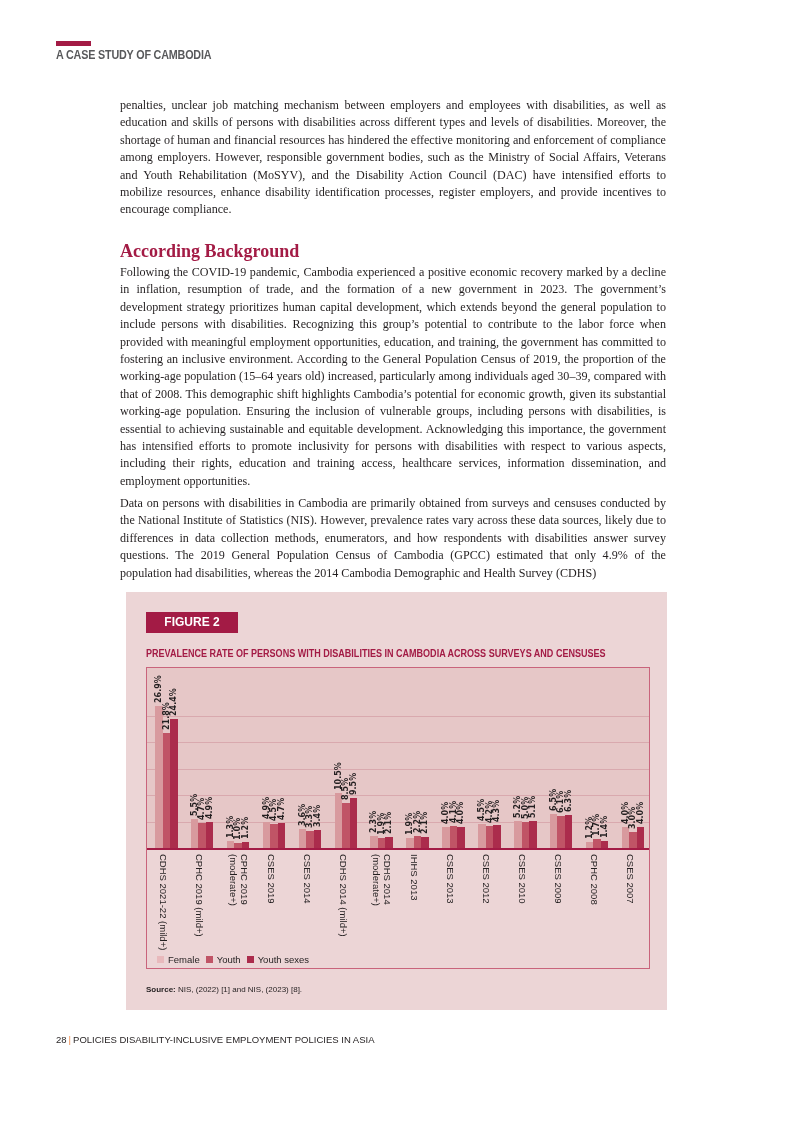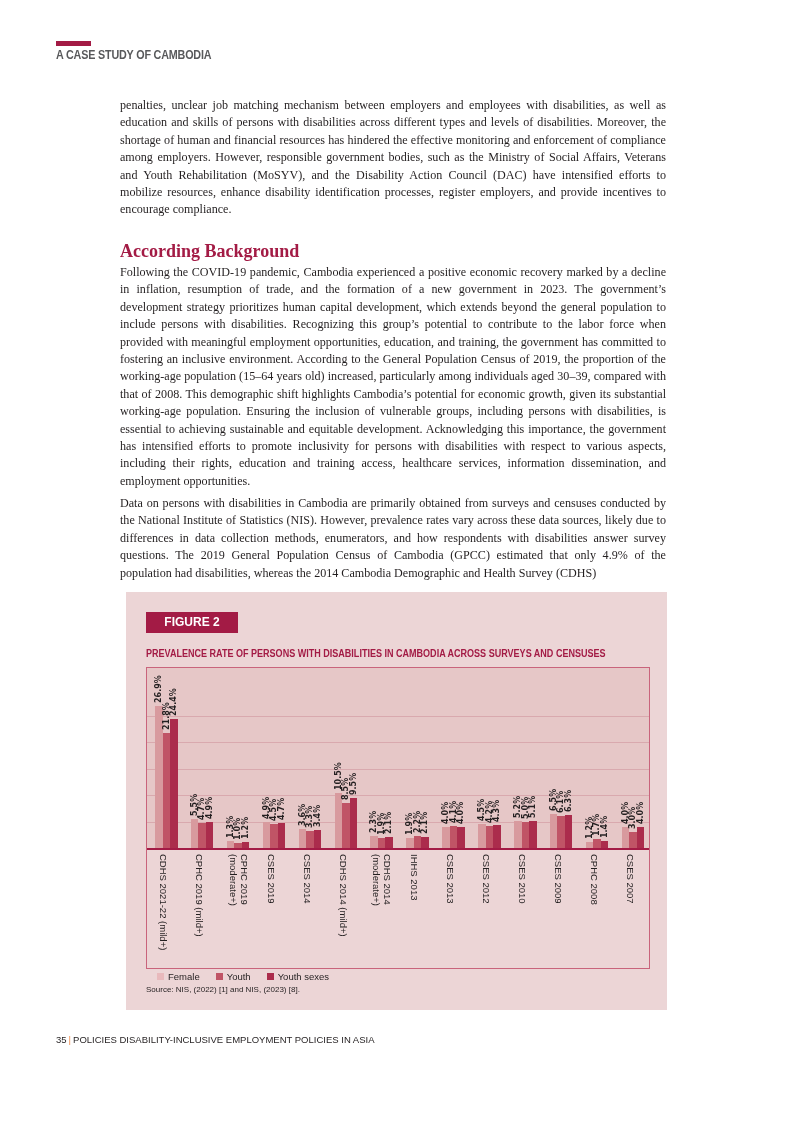--- a/index.html
+++ b/index.html
@@ -15,25 +15,25 @@
   .plot-bg { position:absolute; left:0; top:0; width:502px; height:180px; background:#e6c7c7; }
   .gridline { position:absolute; left:0; width:502px; height:1px; background:#d9a9ae; }
   .baseline { position:absolute; left:0; top:180px; width:502px; height:2px; background:#a31b45; }
   .group { position:absolute; top:0; width:36px; height:300px; }
   .bar { position:absolute; bottom:120px; width:8px; }
   .bar.f { background:#d89a9e; }
   .bar.m { background:#c05466; }
   .bar.b { background:#ab2c4c; }
   .val { position:absolute; font-family:"DejaVu Sans", sans-serif; font-weight:bold; font-size:8px; color:#231f20; white-space:nowrap; transform:rotate(-90deg); transform-origin:left bottom; }
   .cat { position:absolute; top:186px; left:8px; font-family:"Liberation Sans", sans-serif; font-size:9.5px; line-height:11px; color:#231f20; white-space:pre; transform:rotate(90deg); transform-origin:left top; }
-  .legend { position:absolute; left:10px; top:303px; font-family:"Liberation Sans", sans-serif; font-size:9.5px; display:flex; gap:16px; }
+  .legend { position:absolute; left:10px; top:286px; font-family:"Liberation Sans", sans-serif; font-size:9.5px; display:flex; gap:6px; }
   .legend-item { display:flex; align-items:center; gap:4px; }
   .swatch { width:7px; height:7px; display:inline-block; }
   .source { position:absolute; left:20px; top:393px; font-family:"Liberation Sans", sans-serif; font-size:8px; color:#231f20; }
-  .source b { font-weight:normal; }
+  .source b { font-weight:bold; }
   .footer { position:absolute; left:56px; top:1034px; font-family:"Liberation Sans", sans-serif; font-size:9.5px; color:#231f20; }
   .footer .sep { color:#f08a4b; margin:0 2px; }
 </style>
 </head>
 <body>
 
 <div class="header-bar"></div>
 <div class="header-title">A CASE STUDY OF CAMBODIA</div>
 
 <p class="para" style="top:97px;">penalties, unclear job matching mechanism between employers and employees with disabilities, as well as education and skills of persons with disabilities across different types and levels of disabilities. Moreover, the shortage of human and financial resources has hindered the effective monitoring and enforcement of compliance among employers. However, responsible government bodies, such as the Ministry of Social Affairs, Veterans and Youth Rehabilitation (MoSYV), and the Disability Action Council (DAC) have intensified efforts to mobilize resources, enhance disability identification processes, register employers, and provide incentives to encourage compliance.</p>
@@ -204,14 +204,14 @@
       </div>
     </div>
   </div>
 
   <div class="source">
     <b>Source:</b><span> NIS, (2022) [1] and NIS, (2023) [8].</span>
   </div>
 </div>
 
 <div class="footer">
-  <span>35</span><span class="sep">|</span><span>POLICIES DISABILITY-INCLUSIVE EMPLOYMENT POLICIES IN ASIA</span>
+  <span>28</span><span class="sep">|</span><span>POLICIES DISABILITY-INCLUSIVE EMPLOYMENT POLICIES IN ASIA</span>
 </div>
 
 </body></html>

